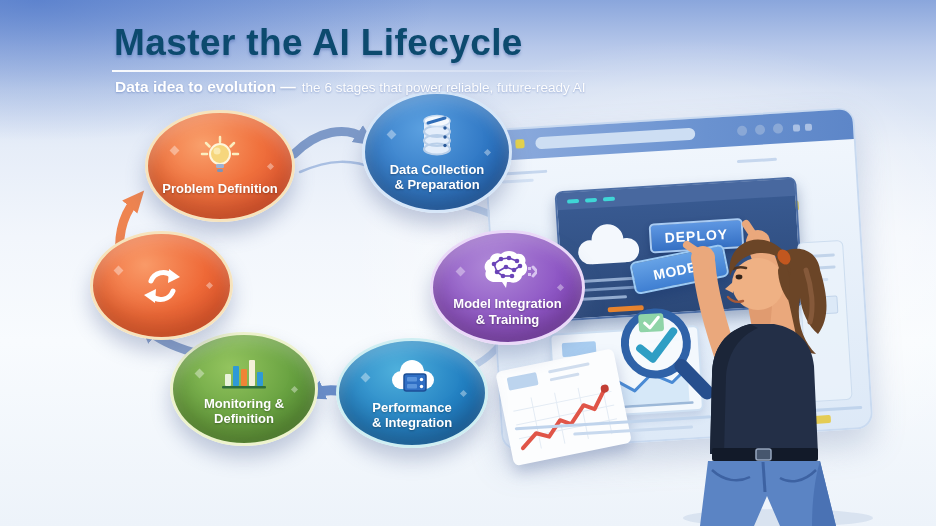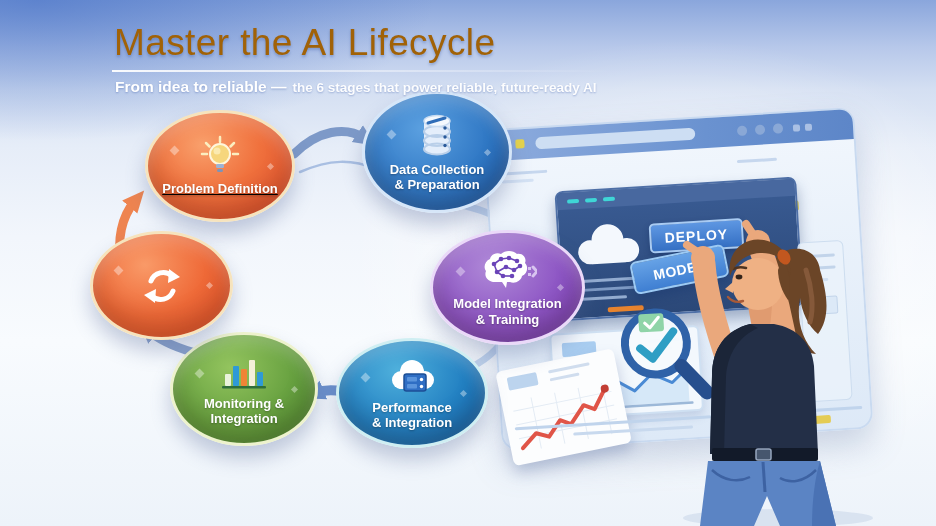--- a/index.html
+++ b/index.html
@@ -8,45 +8,45 @@
     position:relative;
     font-family:"Liberation Sans", sans-serif;
     background:linear-gradient(180deg,#8aa6dc 0%,#b7c8ea 9%,#d4dff2 17%,#e6edf8 28%,#f2f6fc 45%,#f8fbfe 65%,#edf3fa 100%);
   }
   .bg-corner { position:absolute; left:0; top:0; width:460px; height:150px; z-index:0;
     background:radial-gradient(120% 130% at 8% 0%, rgba(64,108,196,.6), rgba(64,108,196,0) 72%); }
   .bg-glow { position:absolute; right:-90px; top:40px; width:680px; height:460px; z-index:0;
     background:radial-gradient(closest-side, rgba(255,255,255,.95), rgba(255,255,255,0)); }
 
   
-  .title { position:absolute; left:114px; top:22px; z-index:5; font-size:37px; font-weight:normal;
-    color:#a16207; letter-spacing:.4px; text-shadow:0 2px 3px rgba(55,88,160,.4); }
+  .title { position:absolute; left:114px; top:22px; z-index:5; font-size:37px; font-weight:bold;
+    color:#0c4a6e; letter-spacing:.4px; text-shadow:0 2px 3px rgba(55,88,160,.4); }
   .title-rule { position:absolute; left:112px; top:70px; width:500px; height:2px; z-index:5;
     background:linear-gradient(90deg, rgba(255,255,255,.95), rgba(255,255,255,0)); }
   .subtitle { position:absolute; left:115px; top:78px; z-index:5; color:#ffffff;
     text-shadow:0 1px 2px rgba(66,98,170,.45); display:flex; align-items:baseline; gap:6px; }
   .subtitle .lead { font-size:15.5px; font-weight:bold; }
-  .subtitle .rest { font-size:13.5px; font-weight:bold; opacity:.95; }
+  .subtitle .rest { font-size:13.5px; font-weight:normal; opacity:.95; }
 
   
   .arrows { position:absolute; left:0; top:0; z-index:1; }
 
   
   .stage { position:absolute; z-index:3; border-radius:50%; display:flex; flex-direction:column;
     align-items:center; justify-content:center; text-align:center;
     box-shadow:0 12px 20px rgba(80,100,150,.32), inset 0 -14px 24px rgba(40,15,5,.20), inset 0 8px 14px rgba(255,255,255,.22); }
   .stage::before, .stage::after { content:""; position:absolute; width:7px; height:7px;
     background:rgba(255,255,255,.38); transform:rotate(45deg); }
   .stage::before { left:16%; top:32%; } .stage::after { right:13%; top:48%; width:5px; height:5px; }
   .stage-label { color:#fff; font-weight:bold; font-size:13px; line-height:1.18;
     text-shadow:0 1px 2px rgba(0,0,0,.3); margin-top:4px; padding:0 8px; }
   .stage-label span { display:block; }
   .stage-icon { line-height:0; }
   .s1 { left:145px; top:110px; width:150px; height:112px; border:3px solid #f6e3bd;
-    background:radial-gradient(ellipse at 38% 30%, #f9a06c 0%, #f0713d 45%, #db4526 100%);text-decoration:underline; }
+    background:radial-gradient(ellipse at 38% 30%, #f9a06c 0%, #f0713d 45%, #db4526 100%); }
   .s2 { left:362px; top:91px; width:150px; height:122px; border:3px solid #d6e6f8;
     background:radial-gradient(ellipse at 40% 30%, #5ba0e0 0%, #2f77c4 55%, #15519e 100%); }
   .s3 { left:430px; top:230px; width:155px; height:115px; border:3px solid #ead9f8;
     background:radial-gradient(ellipse at 40% 30%, #b08ad8 0%, #8d55c4 55%, #6d35a4 100%); }
   .s4 { left:336px; top:338px; width:152px; height:110px; border:3px solid #cfeef2;
     background:radial-gradient(ellipse at 40% 28%, #4fb0dc 0%, #2280c2 55%, #11589e 100%); }
   .s5 { left:170px; top:332px; width:148px; height:114px; border:3px solid #edf2cd;
     background:radial-gradient(ellipse at 40% 30%, #93c45e 0%, #66a03f 55%, #447e2e 100%); }
   .s6 { left:90px; top:231px; width:143px; height:109px; border:3px solid #f6e3bd;
     background:radial-gradient(ellipse at 38% 30%, #f99a68 0%, #ef6a38 50%, #dd4a24 100%); }
@@ -86,21 +86,21 @@
 </style>
 </head>
 <body>
 
 <div class="bg-corner"></div>
 <div class="bg-glow"></div>
 
 <div class="title">Master the AI Lifecycle</div>
 <div class="title-rule"></div>
 <div class="subtitle">
-  <span class="lead">From idea to reliable —</span>
+  <span class="lead">Data idea to evolution —</span>
   <span class="rest">the 6 stages that power reliable, future-ready AI</span>
 </div>
 
 <svg class="arrows" width="936" height="526" viewBox="0 0 936 526">
   <defs>
     <marker id="ah1" markerUnits="userSpaceOnUse" markerWidth="26" markerHeight="26" refX="8" refY="13" orient="auto">
         <path d="M0 3 L22 13 L0 23 Z" fill="#7d99c8"></path>
       </marker>
     <marker id="ah2" markerUnits="userSpaceOnUse" markerWidth="26" markerHeight="26" refX="8" refY="13" orient="auto">
         <path d="M0 3 L22 13 L0 23 Z" fill="#6b90cc"></path>
@@ -328,21 +328,21 @@
       <rect x="6" y="22" width="6" height="12" rx="1" fill="#e9f3db"></rect>
       <rect x="14" y="14" width="6" height="20" rx="1" fill="#2e9ad6"></rect>
       <rect x="22" y="17" width="6" height="17" rx="1" fill="#ef8436"></rect>
       <rect x="30" y="8" width="6" height="26" rx="1" fill="#f4f0da"></rect>
       <rect x="38" y="20" width="6" height="14" rx="1" fill="#2e9ad6"></rect>
       <rect x="3" y="34" width="44" height="2.5" rx="1" fill="#2f6e3a"></rect>
     </svg>
   </div>
   <div class="stage-label">
     <span>Monitoring &amp;</span>
-    <span>Integration</span>
+    <span>Definition</span>
   </div>
 </div>
 
 <div class="stage s6">
   <div class="stage-icon">
     <svg width="46" height="42" viewBox="0 0 46 42">
       <path d="M12 16 A13 13 0 0 1 33 11" fill="none" stroke="#ffffff" stroke-width="5" stroke-linecap="round"></path>
       <polygon points="30,4 41,12 29,18" fill="#ffffff"></polygon>
       <path d="M34 26 A13 13 0 0 1 13 31" fill="none" stroke="#ffffff" stroke-width="5" stroke-linecap="round"></path>
       <polygon points="16,38 5,30 17,24" fill="#ffffff"></polygon>

